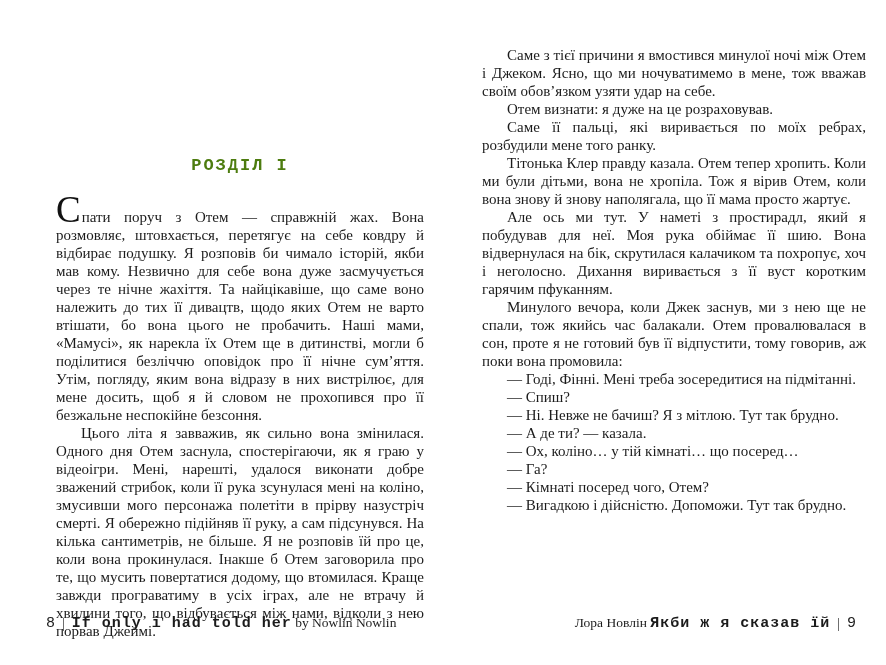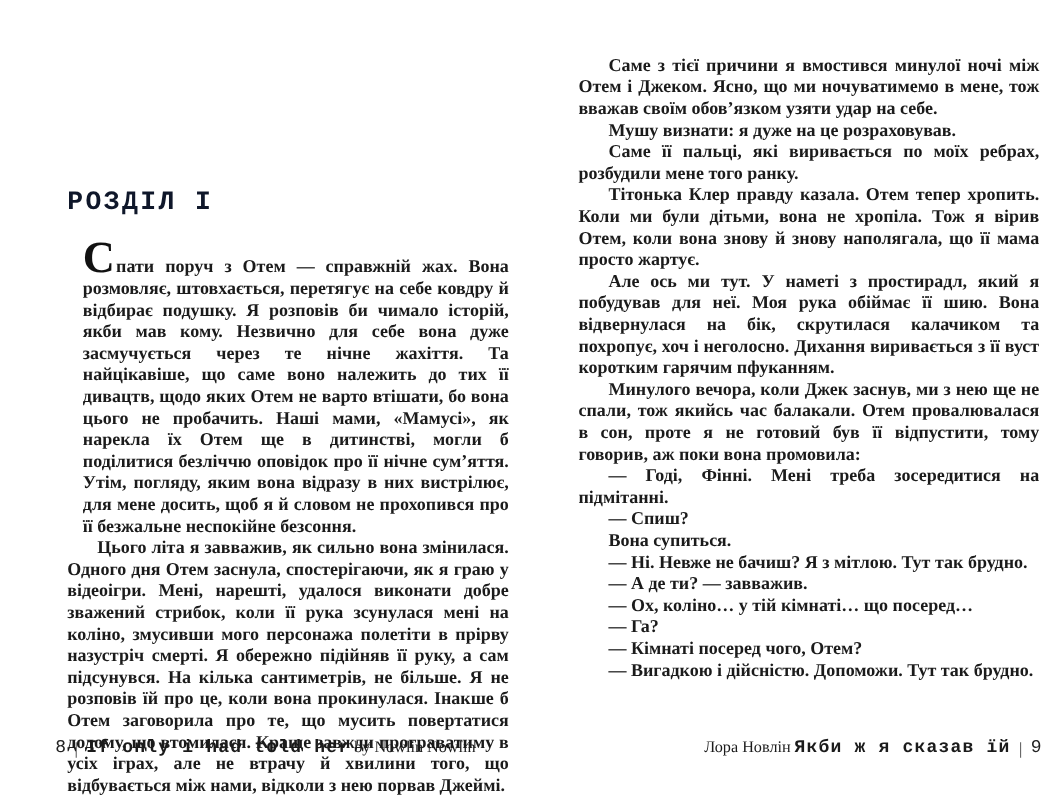--- a/index.html
+++ b/index.html
@@ -10,56 +10,55 @@
     background: #ffffff;
     color: #1b1b1b;
     overflow: hidden;
     font-family: "Liberation Serif", serif;
   }
   .page-col { position: absolute; }
   .left-col  { left: 56px;  top: 156px; width: 368px; }
   .right-col { left: 482px; top: 46px;  width: 384px; }
 
   .chapter-title {
-    text-align: left;
+    text-align: center;
     font-family: "Liberation Mono", monospace;
     font-weight: bold;
-    font-size: 22px;
+    font-size: 17px;
     letter-spacing: 2px;
     margin: 0 0 33px 0;
-    color: #0f172a;
+    color: #4d7c0f;
   }
 
   p.body {
     margin: 0;
     font-size: 15px;
     line-height: 18px;
     text-align: justify;
     text-indent: 25px;
     color: #1b1b1b;
-    font-weight: bold;
   }
-  p.body.no-indent { text-indent: 0; margin-left: 13px; }
+  p.body.no-indent { text-indent: 0; }
 
   .initial {
     font-size: 37px;
     line-height: 0;
     padding-right: 1px;
     color: #111;
   }
 
   .footer {
     position: absolute;
     top: 615px;
     font-size: 13px;
     white-space: nowrap;
     color: #222;
   }
   .footer-left  { left: 46px; }
-  .footer-right { right: 18px; text-align: left; }
+  .footer-right { right: 30px; text-align: left; }
 
   .page-num {
     font-family: "Liberation Mono", monospace;
     font-size: 15px;
     color: #222;
   }
   .footer-divider {
     display: inline-block;
     margin: 0 7px;
     color: #333;
@@ -87,30 +86,29 @@
   <div class="page-col left-col">
     <h1 class="chapter-title">РОЗДІЛ I</h1>
 
     <p class="body no-indent"><span class="initial">С</span><span>пати поруч з Отем — справжній жах. Вона розмовляє, штовхається, перетягує на себе ковдру й відбирає подушку. Я розповів би чимало історій, якби мав кому. Незвично для себе вона дуже засмучується через те нічне жахіття. Та найцікавіше, що саме воно належить до тих її дивацтв, щодо яких Отем не варто втішати, бо вона цього не пробачить. Наші мами, «Мамусі», як нарекла їх Отем ще в дитинстві, могли б поділитися безліччю оповідок про її нічне сум’яття. Утім, погляду, яким вона відразу в них вистрілює, для мене досить, щоб я й словом не прохопився про її безжальне неспокійне безсоння.</span></p>
 
     <p class="body">Цього літа я завважив, як сильно вона змінилася. Одного дня Отем заснула, спостерігаючи, як я граю у відеоігри. Мені, нарешті, удалося виконати добре зважений стрибок, коли її рука зсунулася мені на коліно, змусивши мого персонажа полетіти в прірву назустріч смерті. Я обережно підійняв її руку, а сам підсунувся. На кілька сантиметрів, не більше. Я не розповів їй про це, коли вона прокинулася. Інакше б Отем заговорила про те, що мусить повертатися додому, що втомилася. Краще завжди програватиму в усіх іграх, але не втрачу й хвилини того, що відбувається між нами, відколи з нею порвав Джеймі.</p>
   </div>
 
   <div class="page-col right-col">
     <p class="body">Саме з тієї причини я вмостився минулої ночі між Отем і Джеком. Ясно, що ми ночуватимемо в мене, тож вважав своїм обов’язком узяти удар на себе.</p>
-    <p class="body">Мушу визнати: я дуже на це розраховував.</p>
+    <p class="body">Отем визнати: я дуже на це розраховував.</p>
     <p class="body">Саме її пальці, які виривається по моїх ребрах, розбудили мене того ранку.</p>
     <p class="body">Тітонька Клер правду казала. Отем тепер хропить. Коли ми були дітьми, вона не хропіла. Тож я вірив Отем, коли вона знову й знову наполягала, що її мама просто жартує.</p>
     <p class="body">Але ось ми тут. У наметі з простирадл, який я побудував для неї. Моя рука обіймає її шию. Вона відвернулася на бік, скрутилася калачиком та похропує, хоч і неголосно. Дихання виривається з її вуст коротким гарячим пфуканням.</p>
     <p class="body">Минулого вечора, коли Джек заснув, ми з нею ще не спали, тож якийсь час балакали. Отем провалювалася в сон, проте я не готовий був її відпустити, тому говорив, аж поки вона промовила:</p>
     <p class="body">— Годі, Фінні. Мені треба зосередитися на підмітанні.</p>
     <p class="body">— Спиш?</p>
-    <p class="body">Вона супиться.</p>
     <p class="body">— Ні. Невже не бачиш? Я з мітлою. Тут так брудно.</p>
-    <p class="body">— А де ти? — завважив.</p>
+    <p class="body">— А де ти? — казала.</p>
     <p class="body">— Ох, коліно… у тій кімнаті… що посеред…</p>
     <p class="body">— Га?</p>
     <p class="body">— Кімнаті посеред чого, Отем?</p>
     <p class="body">— Вигадкою і дійсністю. Допоможи. Тут так брудно.</p>
   </div>
 
   <div class="footer footer-left">
     <span class="page-num">8</span><span class="footer-divider">|</span><span class="title-mono">If only i had told her</span>
     <span class="author-serif">by Nowlin Nowlin</span>
   </div>

